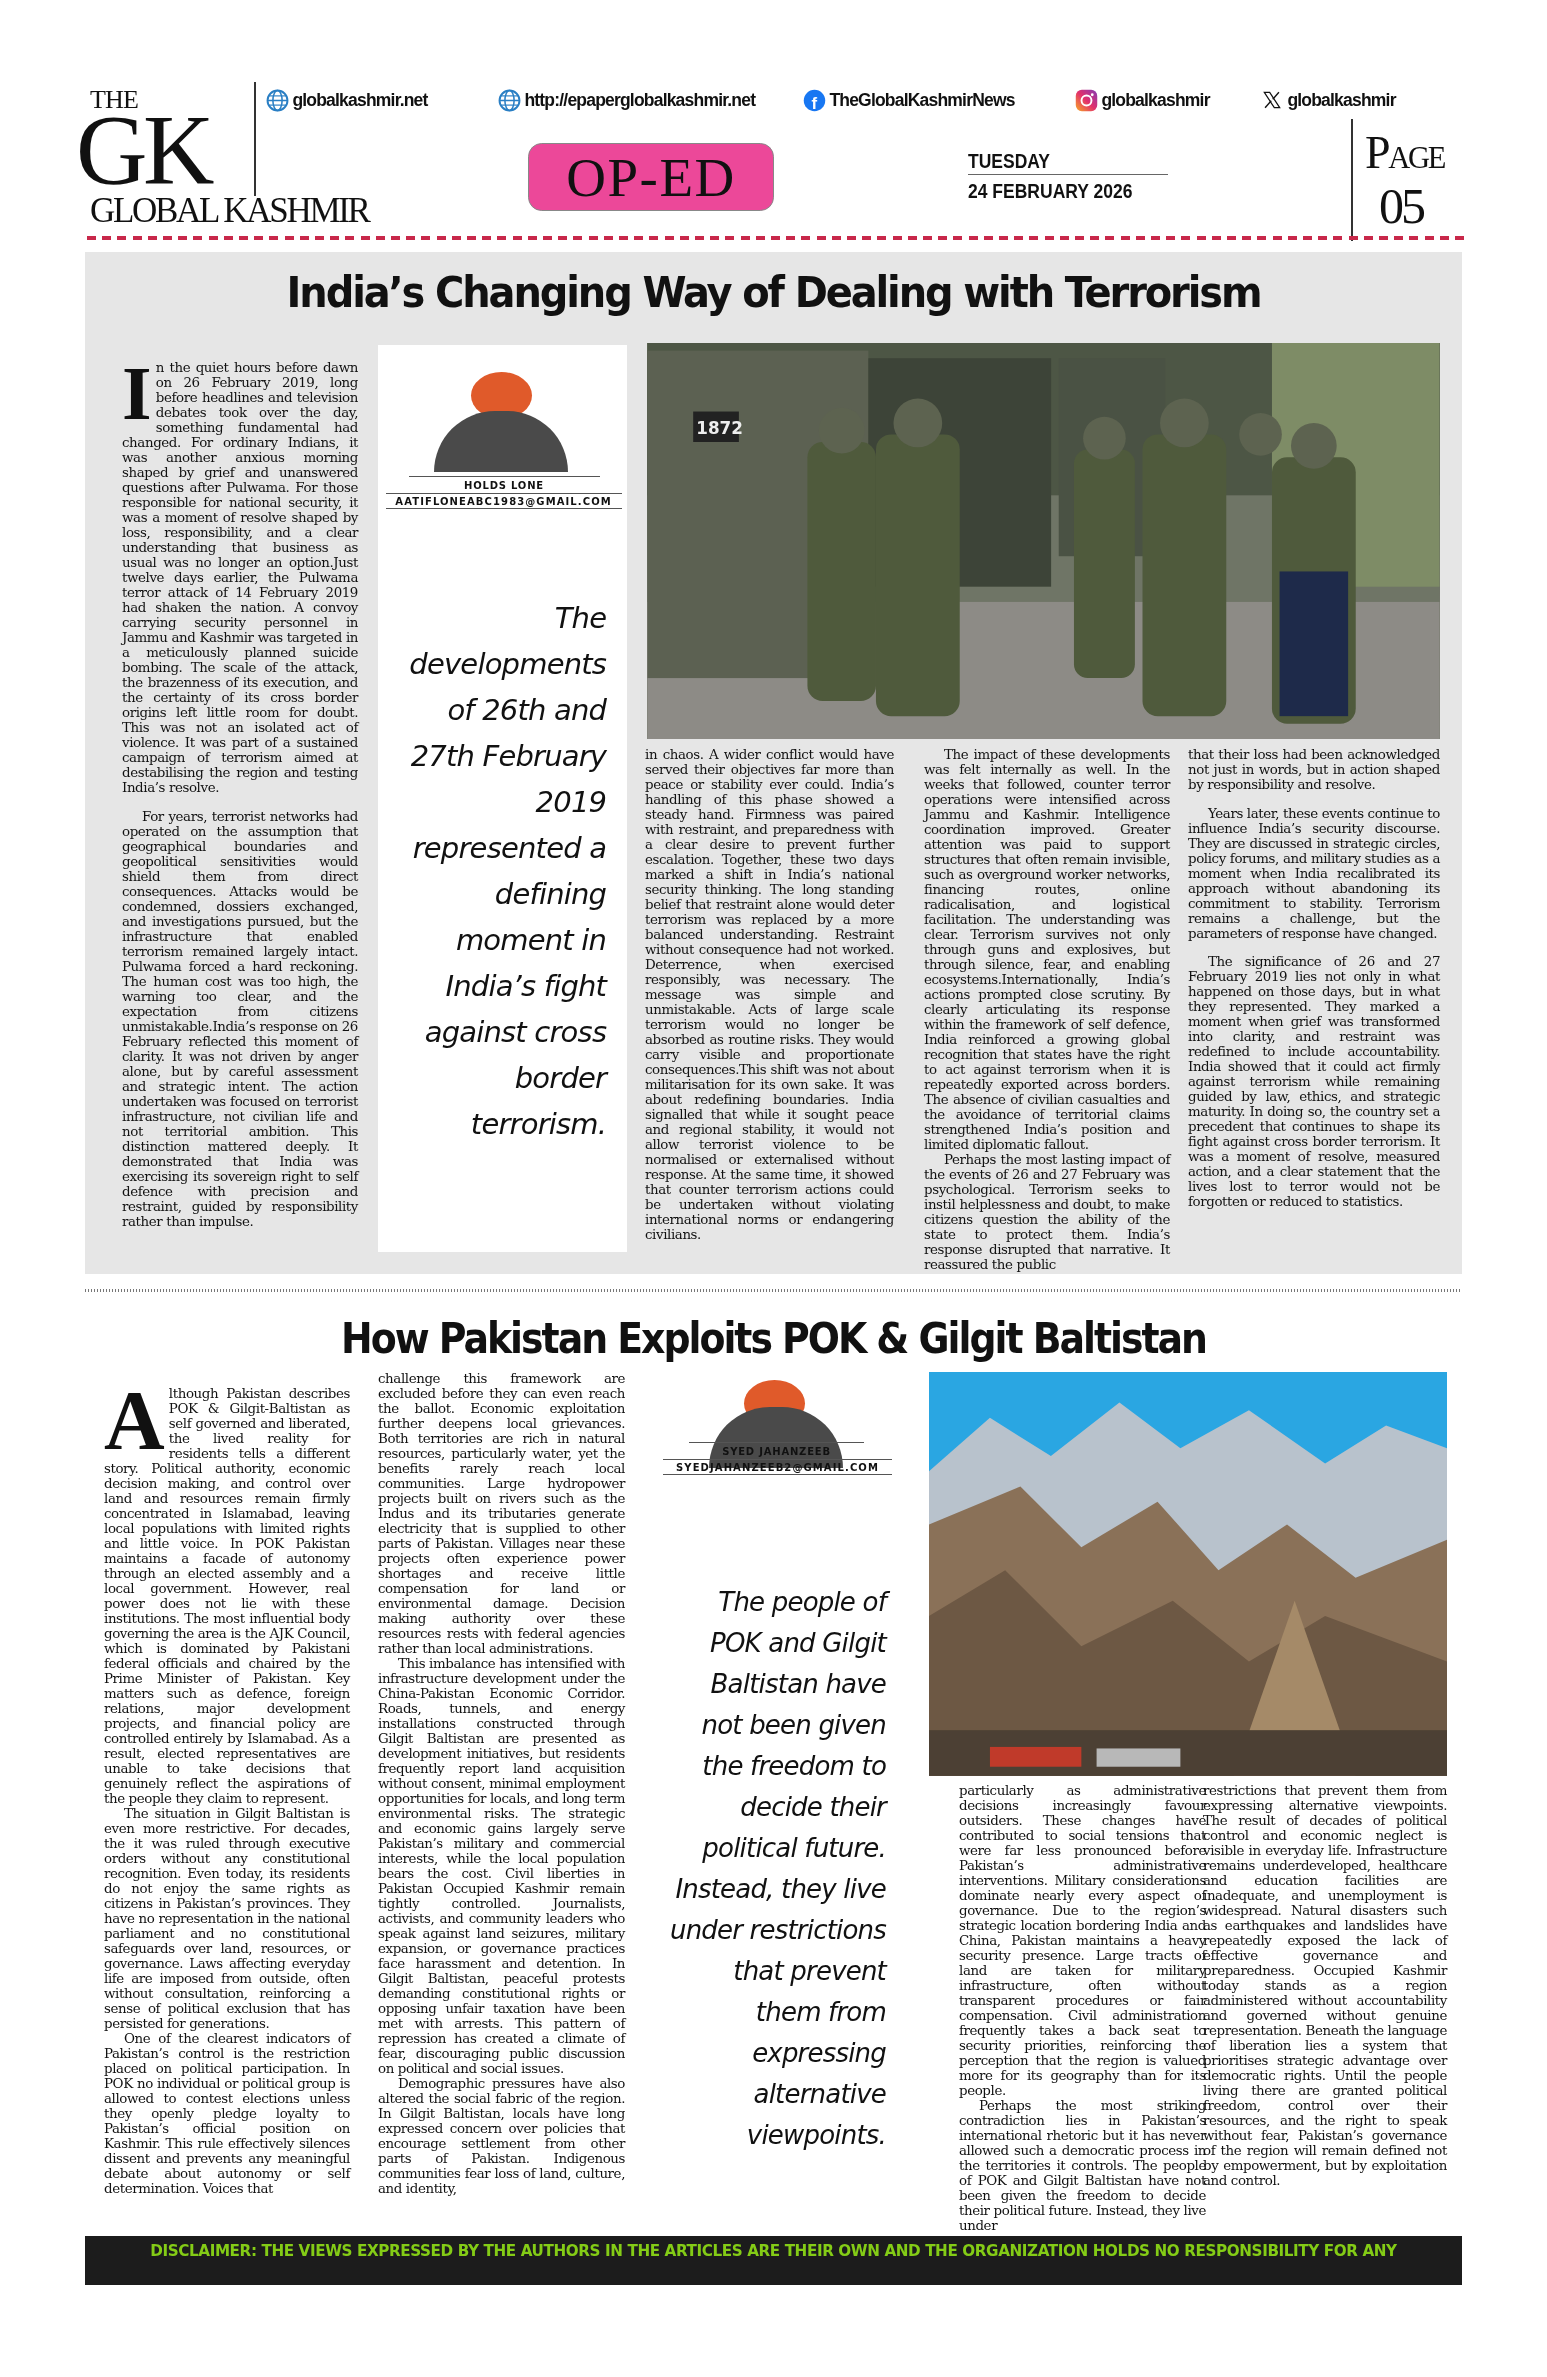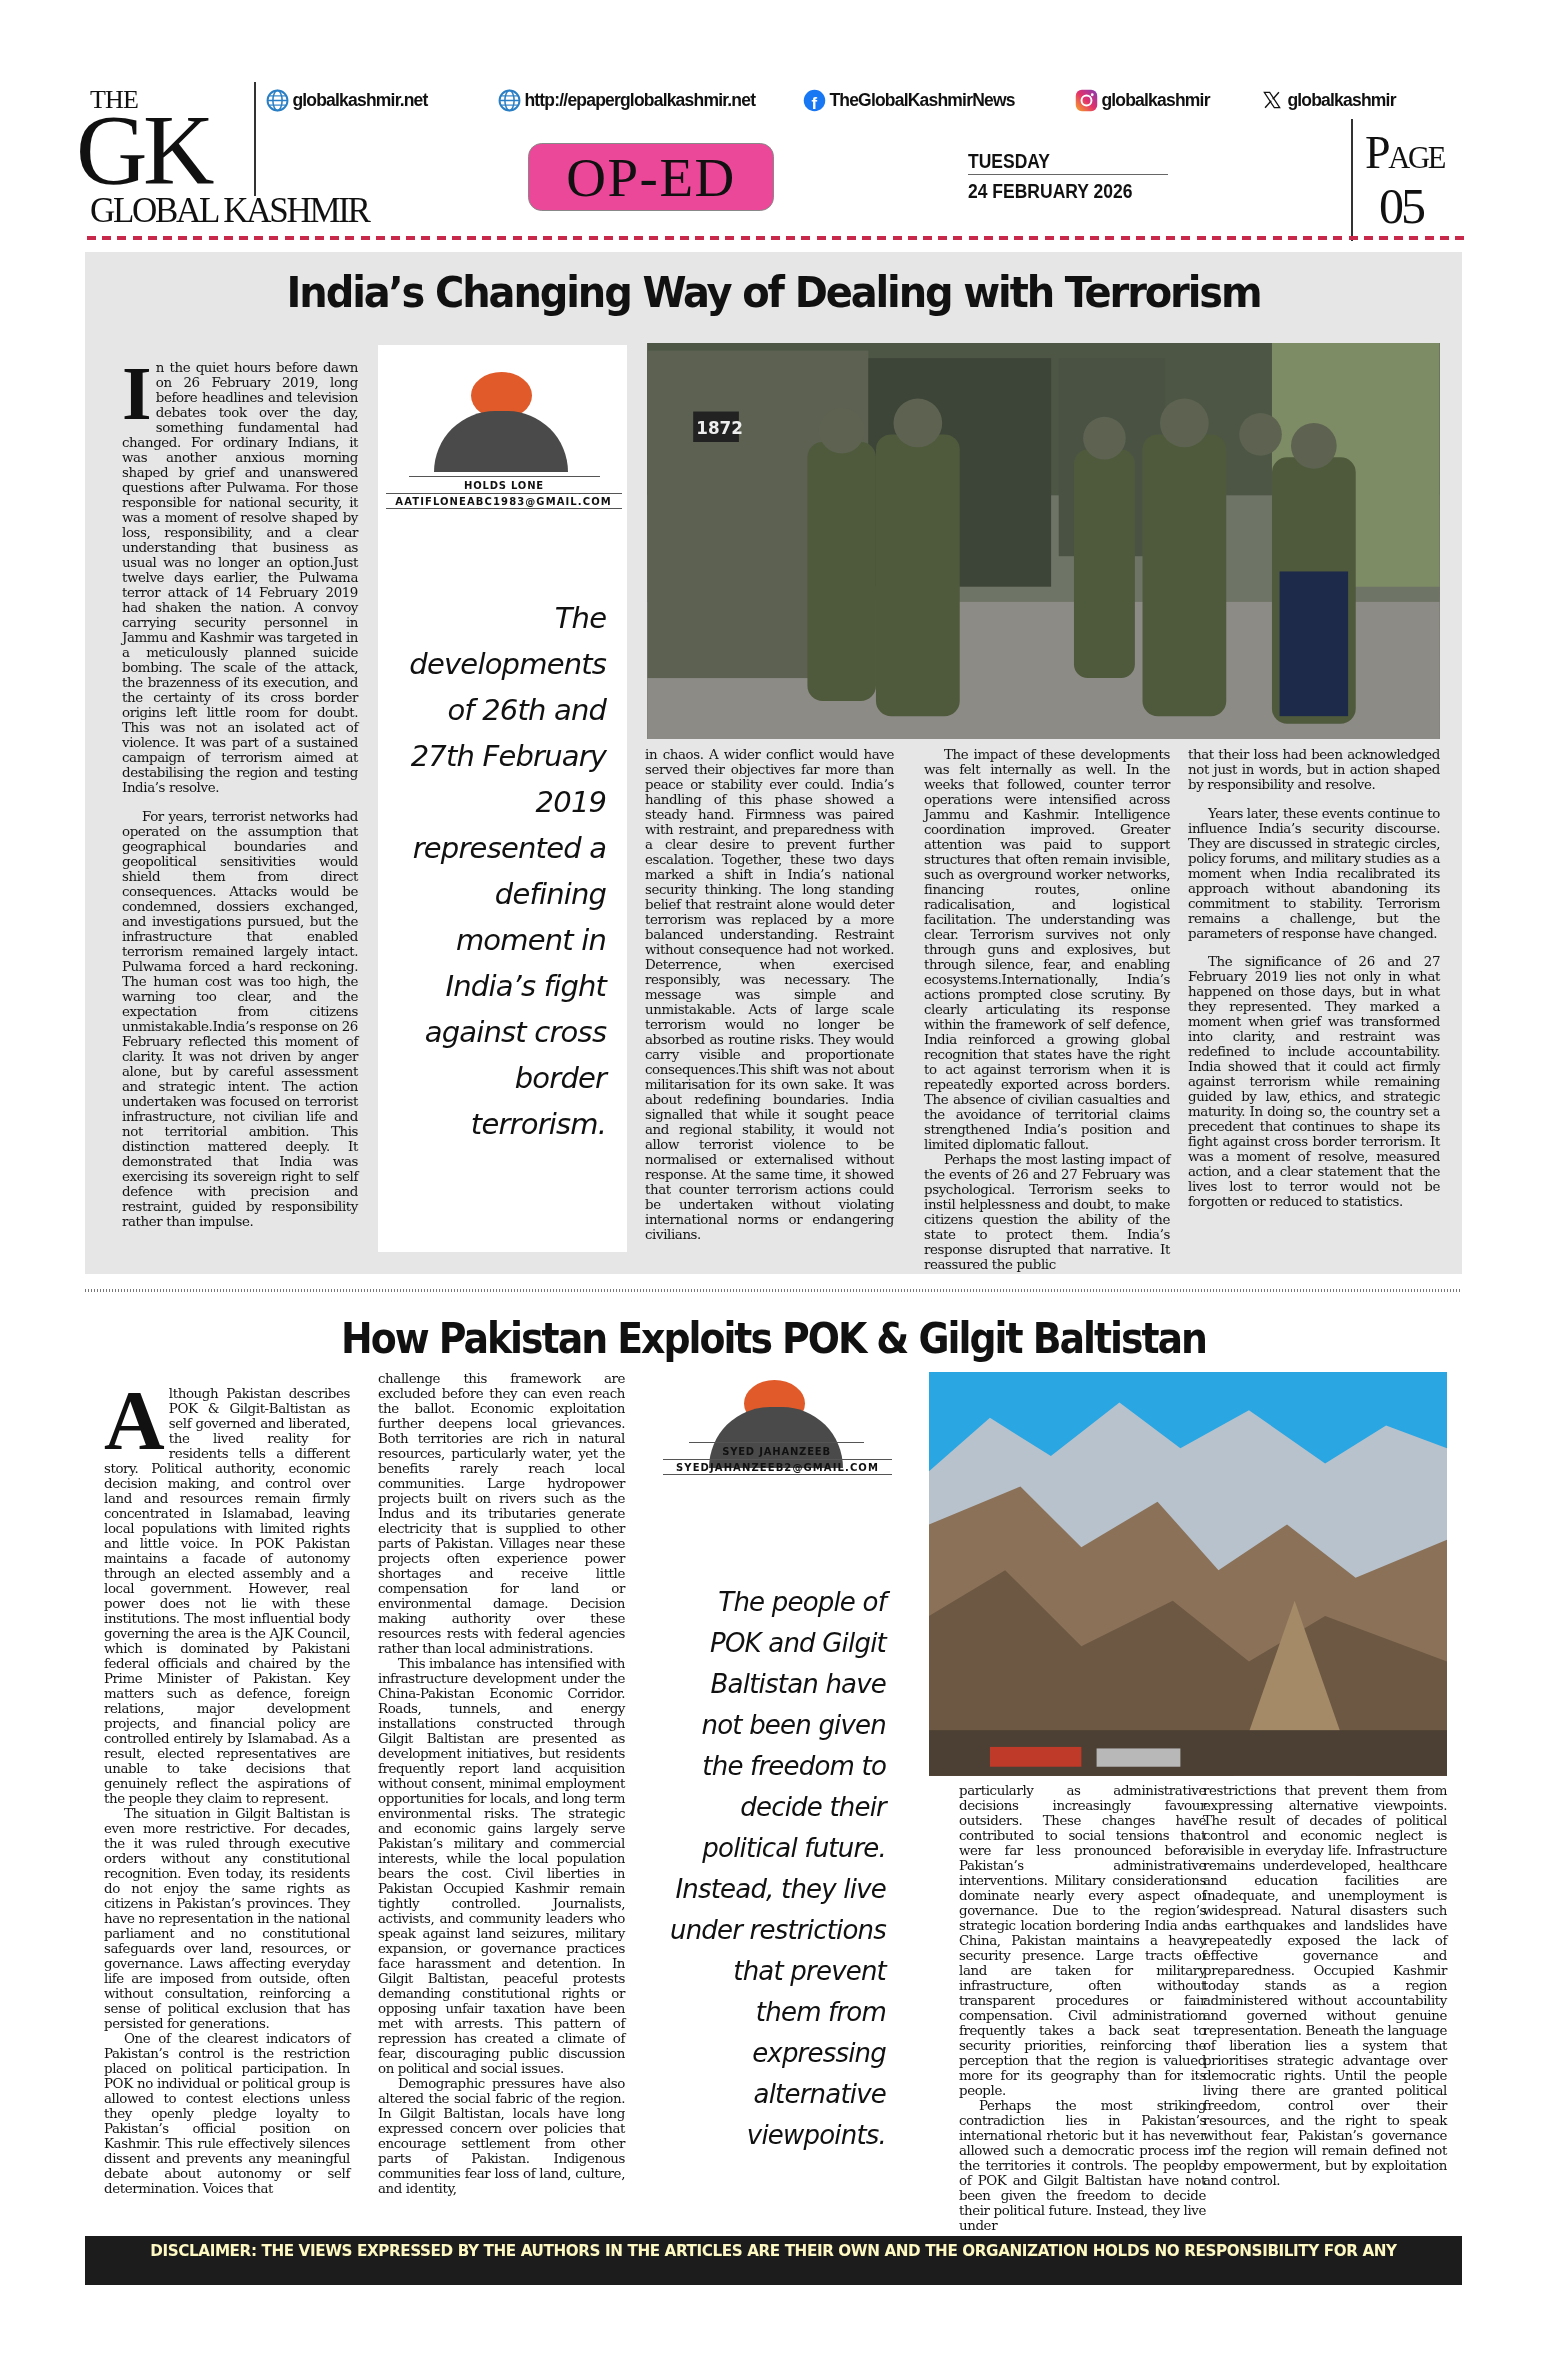--- a/index.html
+++ b/index.html
@@ -31,21 +31,21 @@
   .authorbox{left:378px;top:345px;width:249px;height:907px;background:#fff;}
   .avatar-head{position:absolute;width:61px;height:47px;border-radius:50%;background:#e05a2a;}
   .avatar-body{position:absolute;width:134px;height:61px;border-radius:67px 67px 0 0;background:#4a4a4a;}
   .aname{position:absolute;font-family:"DejaVu Sans",sans-serif;font-weight:bold;font-size:10px;letter-spacing:0.8px;text-align:center;}
   .amail{position:absolute;font-family:"DejaVu Sans",sans-serif;font-weight:bold;font-size:10px;letter-spacing:1.1px;text-align:center;border-top:0.8px solid #555;border-bottom:0.8px solid #555;padding:1.5px 0;}
   .quote{position:absolute;font-family:"DejaVu Sans",sans-serif;font-style:italic;font-size:29px;line-height:46px;text-align:right;letter-spacing:-0.8px;}
   .photo1{left:647px;top:343px;width:793px;height:396px;background:linear-gradient(180deg,#5b6650 0%,#4f5a4a 40%,#7a7a70 70%,#8d8c86 100%);overflow:hidden;}
   .photo2{left:929px;top:1372px;width:518px;height:404px;overflow:hidden;background:linear-gradient(180deg,#2aa6e2 0%,#7ec5e8 18%,#9c8c76 30%,#7c6650 55%,#a0825e 80%,#5a4a3a 100%);}
   .sep{left:85px;top:1289px;width:1377px;height:3px;background:repeating-linear-gradient(90deg,#777 0 1.5px,transparent 1.5px 3px);}
   .h2{left:85px;top:1313px;width:1377px;text-align:center;font-family:"DejaVu Sans",sans-serif;font-weight:bold;font-size:43px;letter-spacing:-2.3px;transform:scaleX(.88);}
-  .disc{left:85px;top:2236px;width:1377px;height:49px;background:#1c1c1c;color:#fef9c3;font-family:"DejaVu Sans",sans-serif;font-weight:bold;font-size:15.2px;line-height:21.3px;text-align:center;padding-top:4.6px;letter-spacing:-0.4px;box-sizing:border-box;}
+  .disc{left:85px;top:2236px;width:1377px;height:49px;background:#1c1c1c;color:#84cc16;font-family:"DejaVu Sans",sans-serif;font-weight:bold;font-size:15.2px;line-height:21.3px;text-align:center;padding-top:4.6px;letter-spacing:-0.4px;box-sizing:border-box;}
 </style>
 </head>
 <body>
 
 <div class="abs the">THE</div>
 <div class="abs gk">GK</div>
 <div class="abs gkname">GLOBAL KASHMIR</div>
 <div class="abs vline"></div>
 
 <div class="abs social" style="left:265px;">

